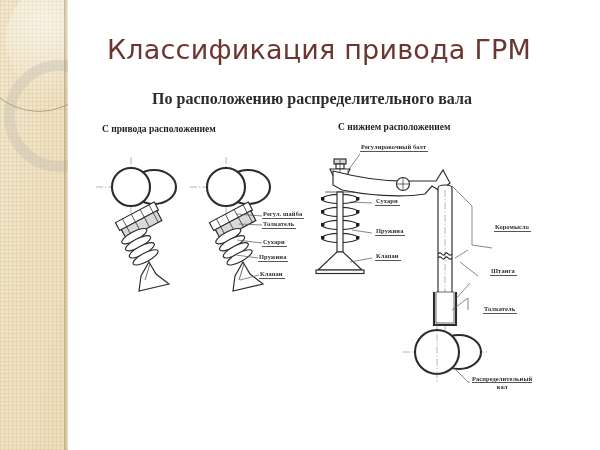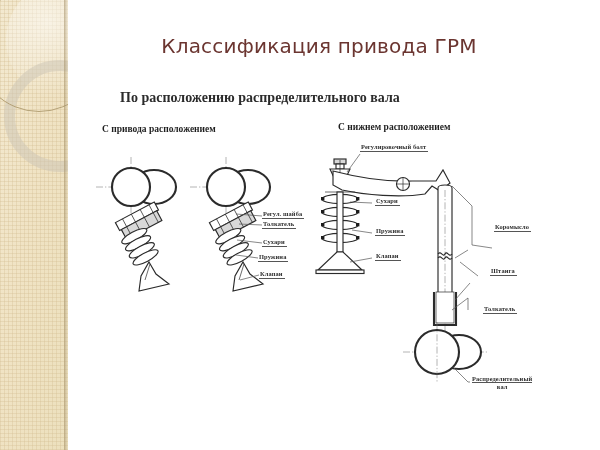--- a/index.html
+++ b/index.html
@@ -36,26 +36,26 @@
   #deco-sheen{
     position:absolute;left:6px;top:-20px;width:120px;height:120px;border-radius:50%;
     background:radial-gradient(circle at 35% 35%, rgba(255,255,255,.55), rgba(255,255,255,0) 70%);
   }
 
   
   #page-title{
     position:absolute;left:84px;top:34px;width:470px;
     text-align:center;
     font-family:"DejaVu Sans",sans-serif;
-    font-size:20px;font-weight:400;color:#6b3530;
+    font-size:27px;font-weight:400;color:#6b3530;
     letter-spacing:.2px;white-space:nowrap;
   }
   #subtitle{
-    position:absolute;left:120px;top:90px;width:400px;text-align:left;
-    font-size:14px;font-weight:bold;color:#2b2b2b;
+    position:absolute;left:112px;top:90px;width:400px;text-align:center;
+    font-size:16px;font-weight:bold;color:#2b2b2b;
   }
   .section-heading{
     position:absolute;font-size:9.5px;font-weight:bold;color:#1f1f1f;white-space:nowrap;
   }
   #heading-overhead{left:102px;top:124px;}
   #heading-underhead{left:338px;top:122px;text-align:center;}
 
   
   .lbl{
     position:absolute;font-size:6.4px;font-weight:bold;color:#2f2f2f;

